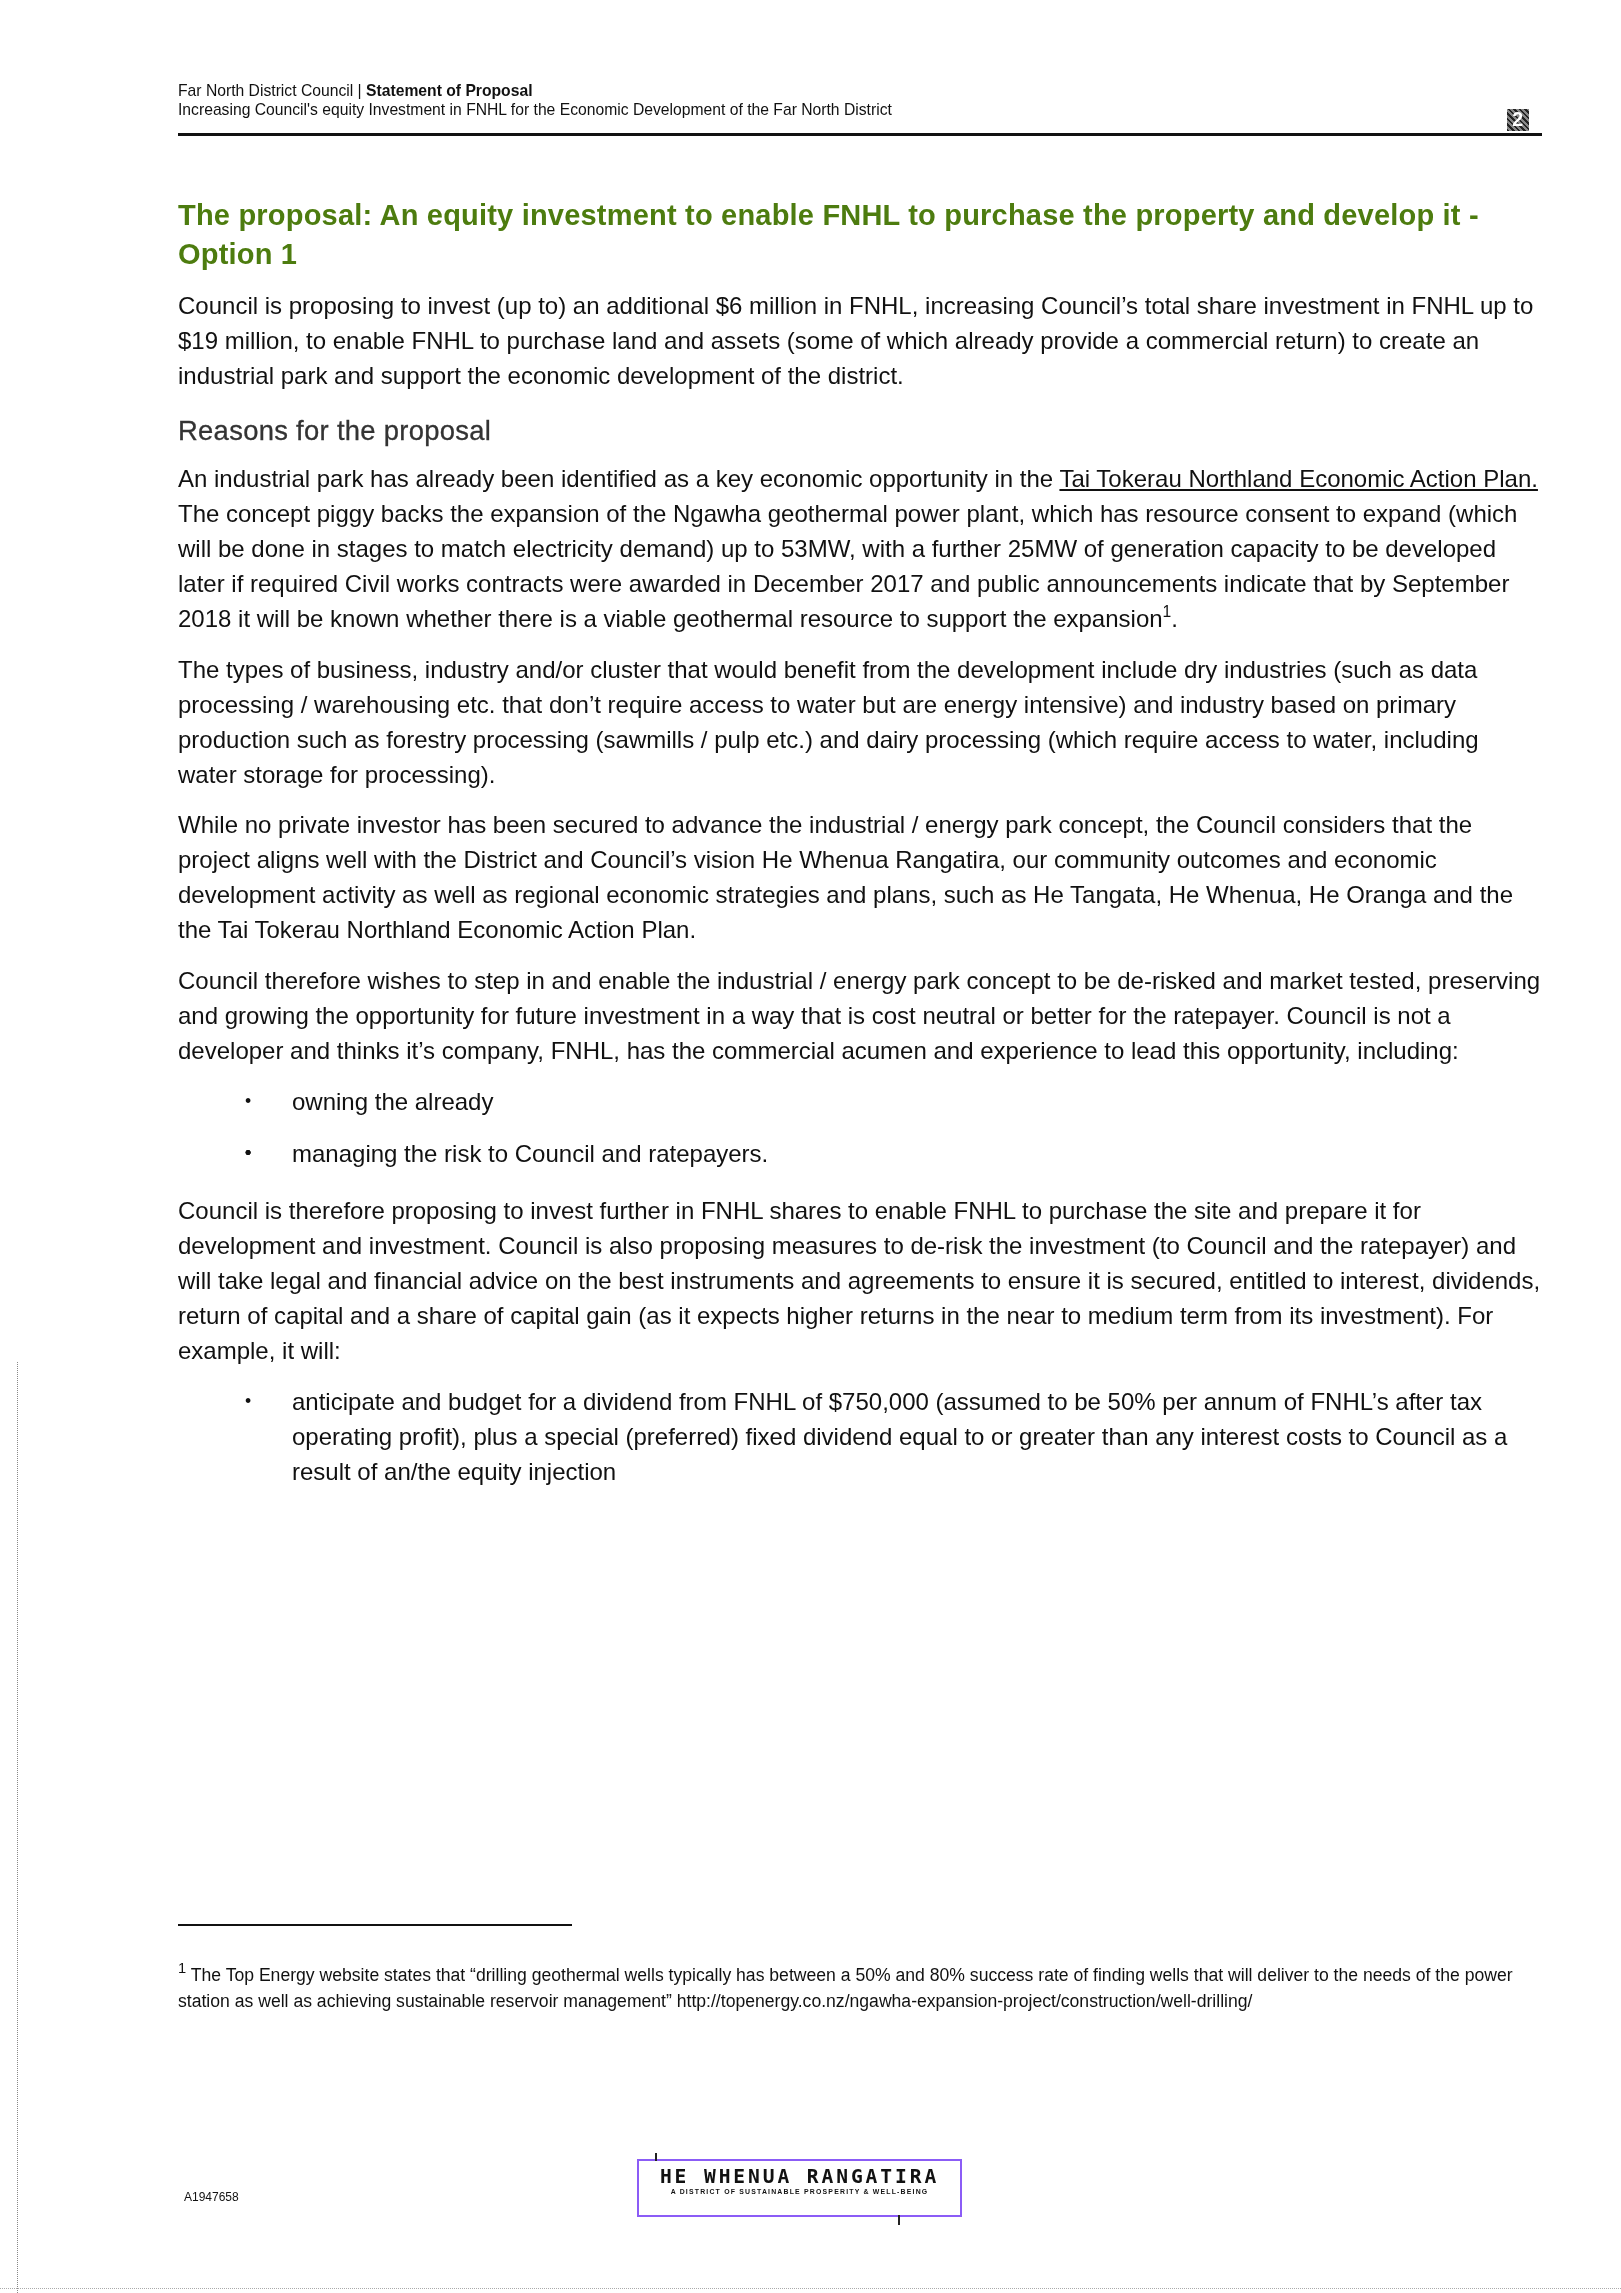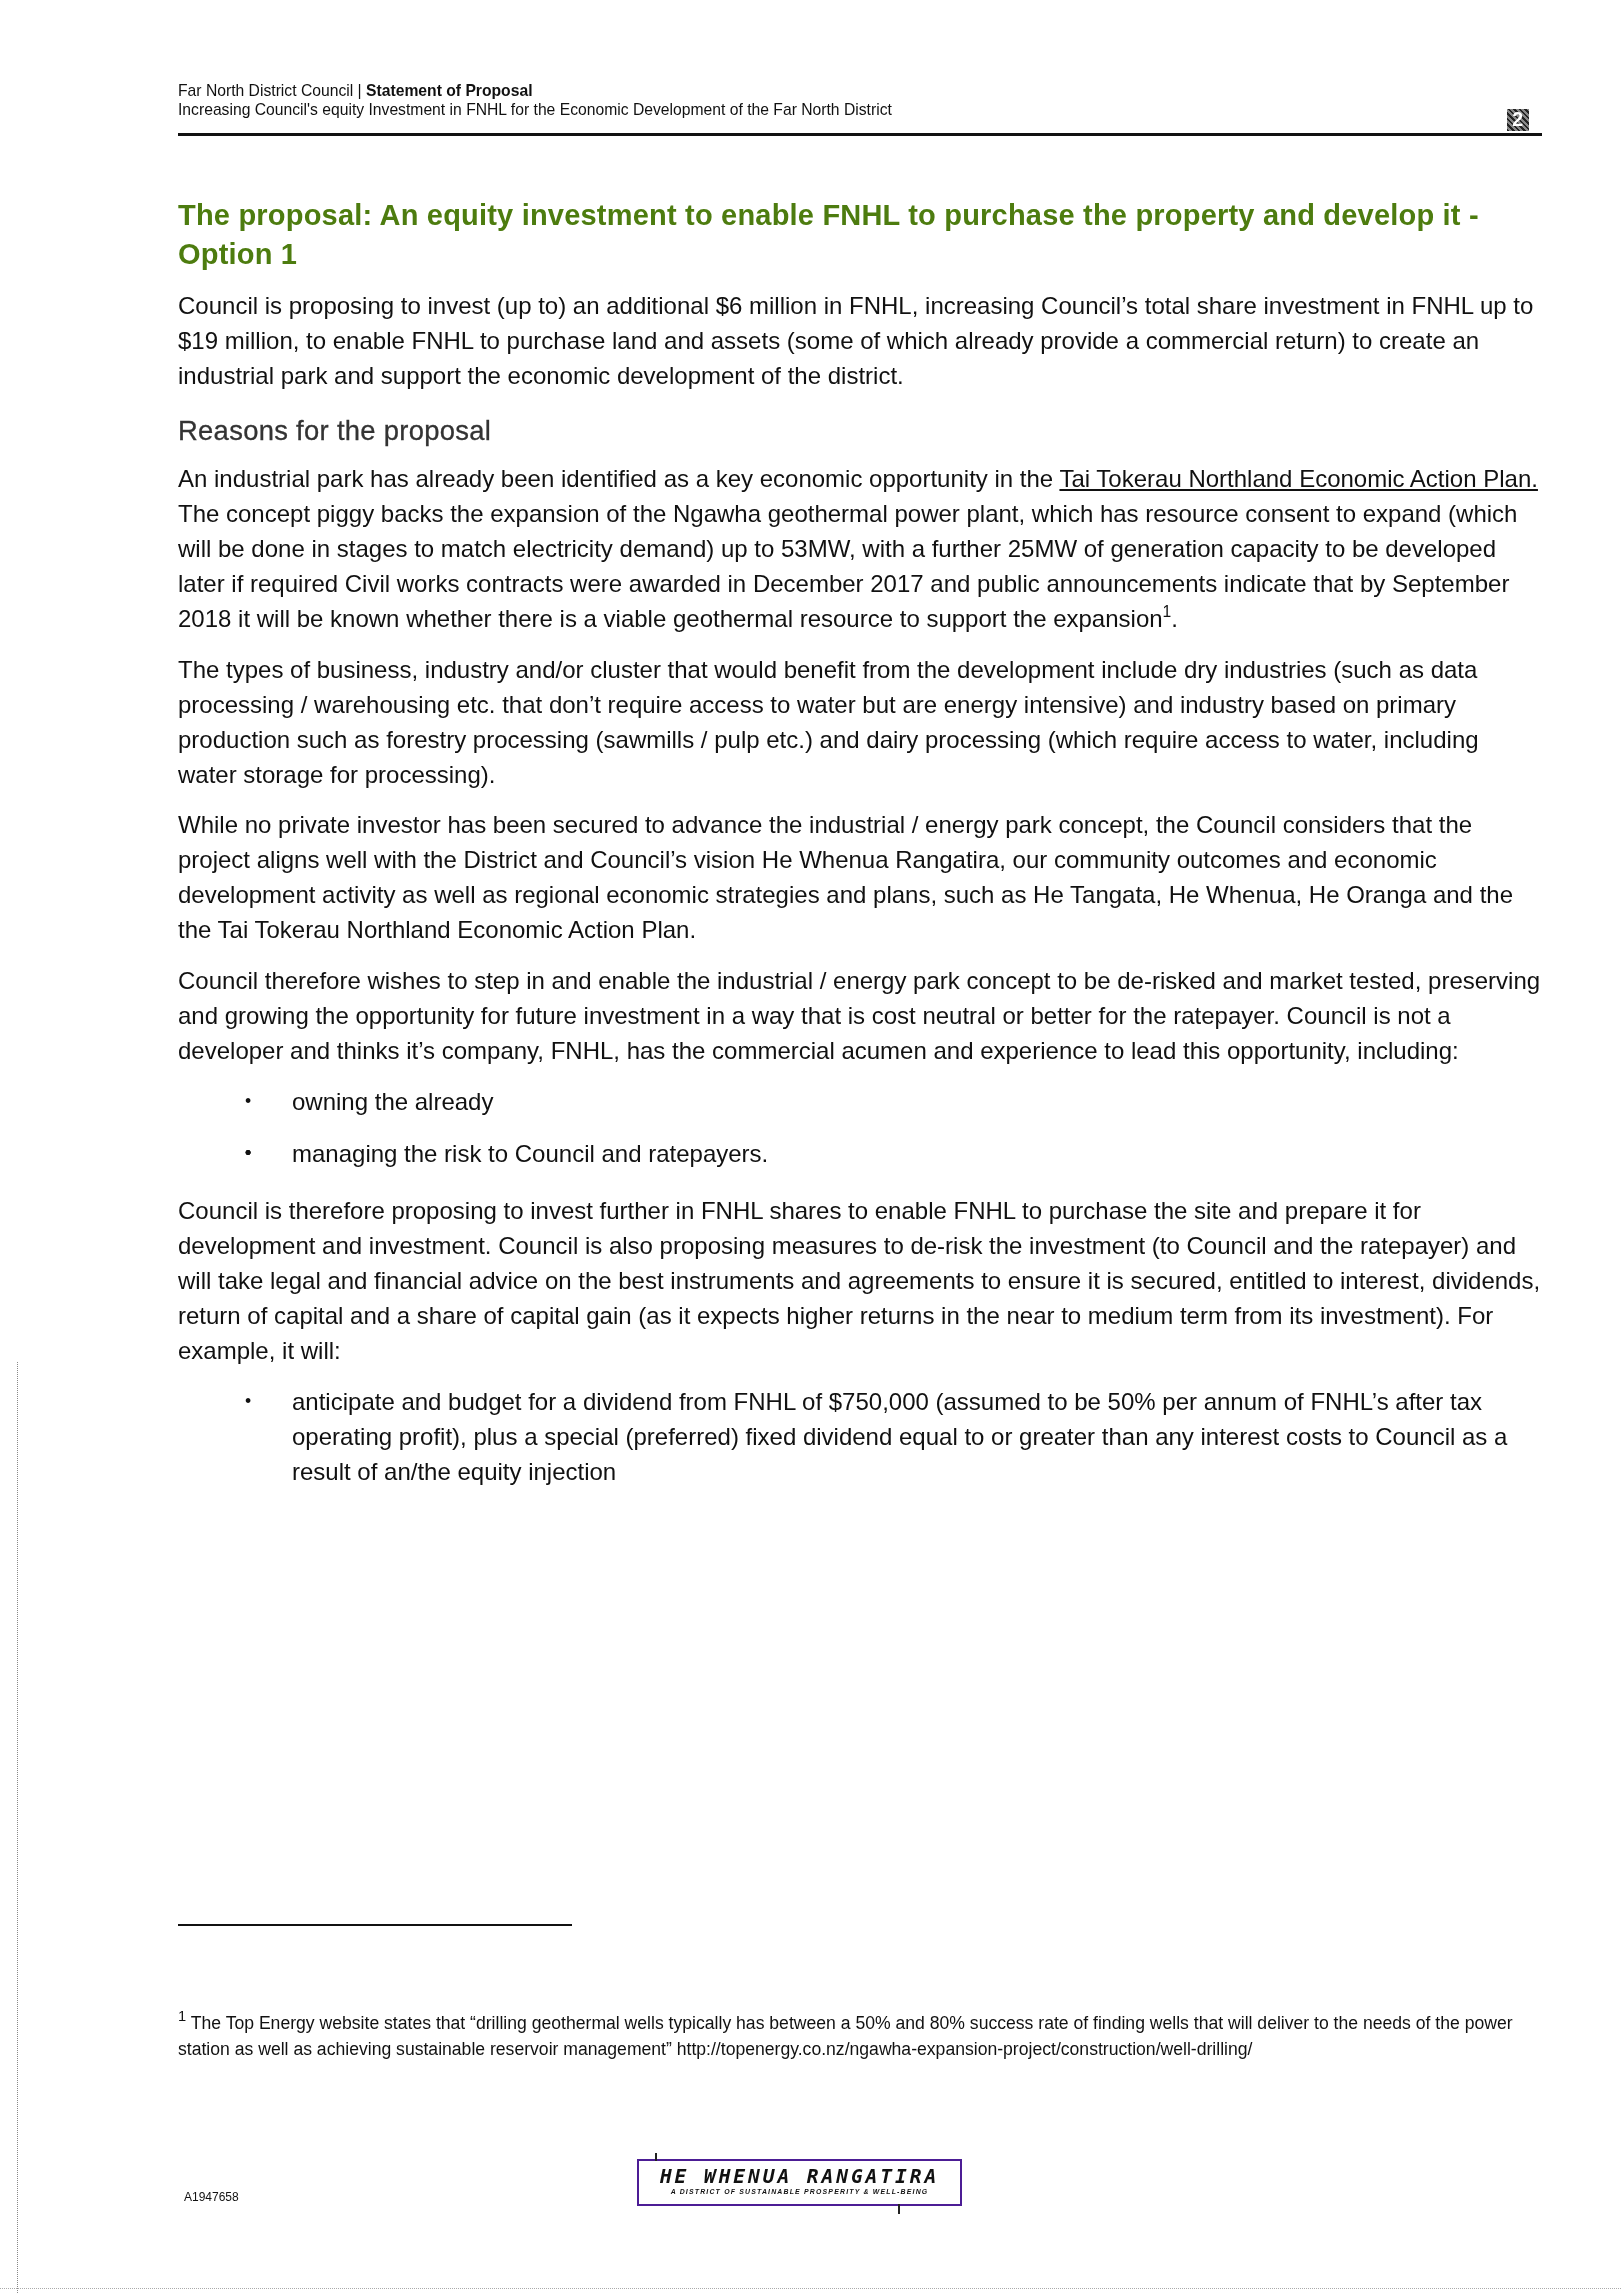--- a/index.html
+++ b/index.html
@@ -28,26 +28,26 @@
       line-height: 33px; margin: 21.6px 0 13.7px 0; color: #333; letter-spacing: 0.3px;
       -webkit-text-stroke: 0.3px #333;
     }
     p.body { font-size: 24px; line-height: 35px; margin: 0 0 15.7px 0; }
     p.body .link { text-decoration: underline; }
     sup.fn { font-size: 15.7px; vertical-align: 9.8px; line-height: 0; }
     ul.bullets { list-style: none; margin: 7.8px 0 21.6px 0; padding: 0; }
     ul.bullets li { position: relative; padding-left: 114px; font-size: 24px; line-height: 35px; margin-bottom: 17.6px; }
     ul.bullets li .dot { position: absolute; left: 67px; top: 0; font-size: 17.6px; }
     .fn-rule { position: absolute; left: 178px; top: 1924px; width: 394px; height: 2px; background: #111; }
-    .footnote { position: absolute; left: 178px; top: 1963px; width: 1362px; font-size: 17.6px; line-height: 25.5px; margin-top: 48px; }
+    .footnote { position: absolute; left: 178px; top: 1963px; width: 1362px; font-size: 17.6px; line-height: 25.5px; }
     .footnote sup { font-size: 14.7px; vertical-align: 7.8px; line-height: 0; }
     .doc-id { position: absolute; left: 184px; top: 2190px; font-size: 12px; }
     .logo {
-      position: absolute; left: 637px; top: 2159px; width: 325px; height: 47px;
-      border: 2px solid #4c1d95; box-sizing: border-box; text-align: center; font-style: italic;
+      position: absolute; left: 637px; top: 2159px; width: 325px; height: 58px;
+      border: 2px solid #8b5cf6; box-sizing: border-box; text-align: center;
     }
     .logo-title { font-size: 19.6px; font-weight: bold; letter-spacing: 2.9px; line-height: 21.6px; margin-top: 4.9px; font-family: "DejaVu Sans Mono", monospace; }
     .logo-sub { font-size: 6.9px; letter-spacing: 1.2px; line-height: 9.8px; font-weight: bold; }
     .logo-tick-top { position: absolute; left: 15.7px; top: -7.8px; width: 2px; height: 7.8px; background: #222; }
     .logo-tick-bot { position: absolute; left: 259px; bottom: -9.8px; width: 2px; height: 9.8px; background: #222; }
     .margin-dots { position: absolute; left: 16.7px; top: 1362px; width: 0; height: 931px; border-left: 1px dotted #888; }
     .bottom-dots { position: absolute; left: 0; top: 2288px; width: 1621px; height: 0; border-top: 1px dotted #aaa; }
   </style>
 </head>
 <body>

